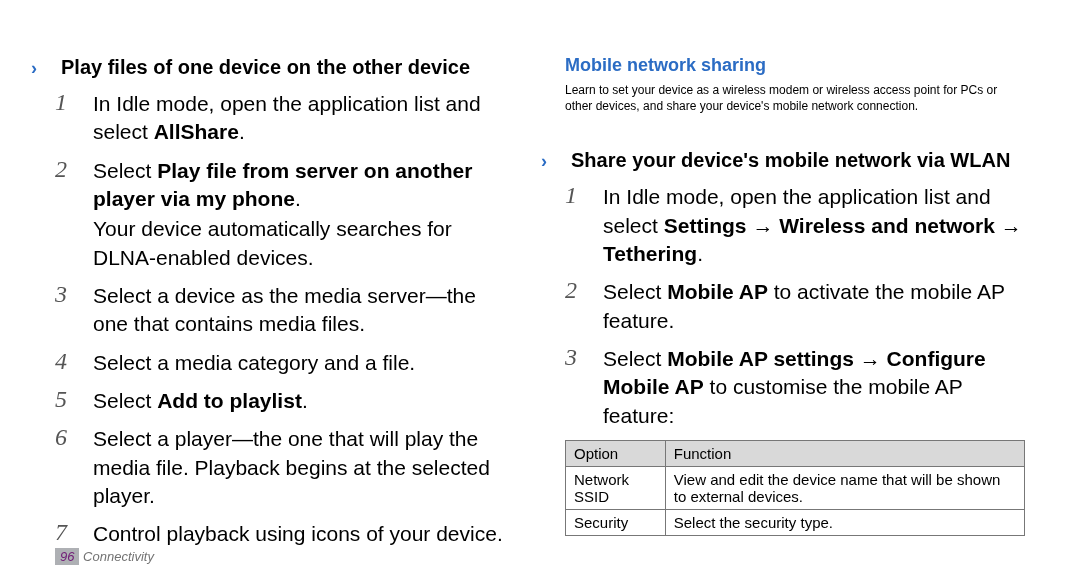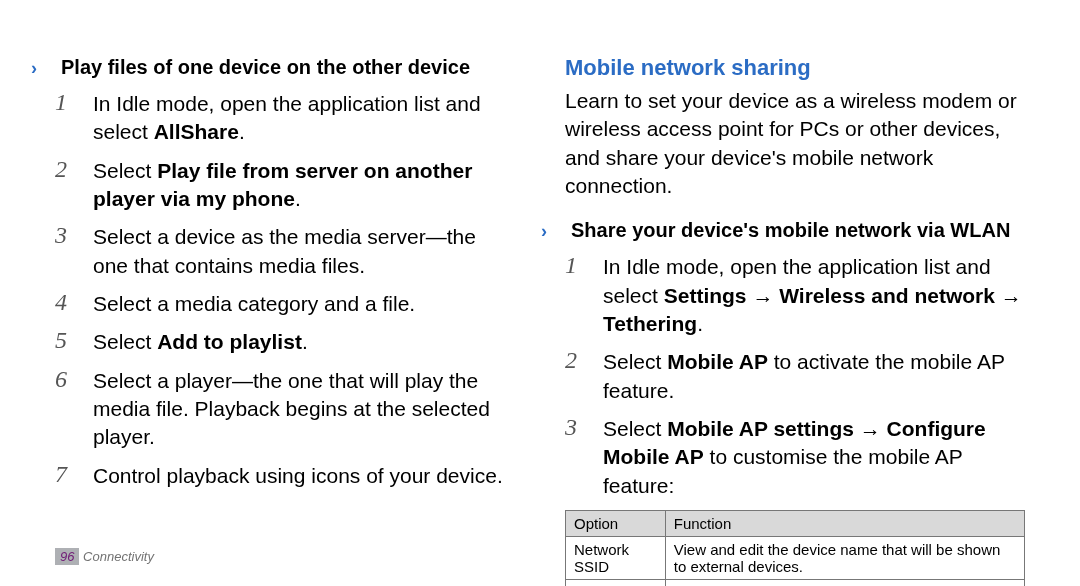--- a/index.html
+++ b/index.html
@@ -37,28 +37,28 @@
       font-size: 20px;
       line-height: 1.25;
       margin-bottom: 10px;
       padding-left: 24px;
       text-indent: -24px;
     }
     .main-head {
       font-family: Arial, Helvetica, sans-serif;
       font-weight: bold;
       color: #2b6cc4;
-      font-size: 22px;
+      font-size: 18px;
       margin-bottom: 6px;
     }
     .intro {
       font-family: Arial, Helvetica, sans-serif;
-      font-size: 21px;
+      font-size: 12px;
       line-height: 1.35;
-      margin-bottom: 18px;
+      margin-bottom: 34px;
     }
     .steps {
       list-style: none;
       padding-left: 0;
     }
     .step {
       display: flex;
       margin-bottom: 10px;
     }
     .step-num {
@@ -132,20 +132,21 @@
         <li class="step">
           <span class="step-num">1</span>
           <div class="step-body">
             <div><span>In Idle mode, open the application list and select </span><span class="bold">AllShare</span><span>.</span></div>
           </div>
         </li>
         <li class="step">
           <span class="step-num">2</span>
           <div class="step-body">
             <div><span>Select </span><span class="bold">Play file from server on another player via my phone</span><span>.</span></div>
+            <div class="step-extra">Your device automatically searches for DLNA-enabled devices.</div>
           </div>
         </li>
         <li class="step">
           <span class="step-num">3</span>
           <div class="step-body">
             <div><span>Select a device as the media server—the one that contains media files.</span></div>
           </div>
         </li>
         <li class="step">
           <span class="step-num">4</span>

